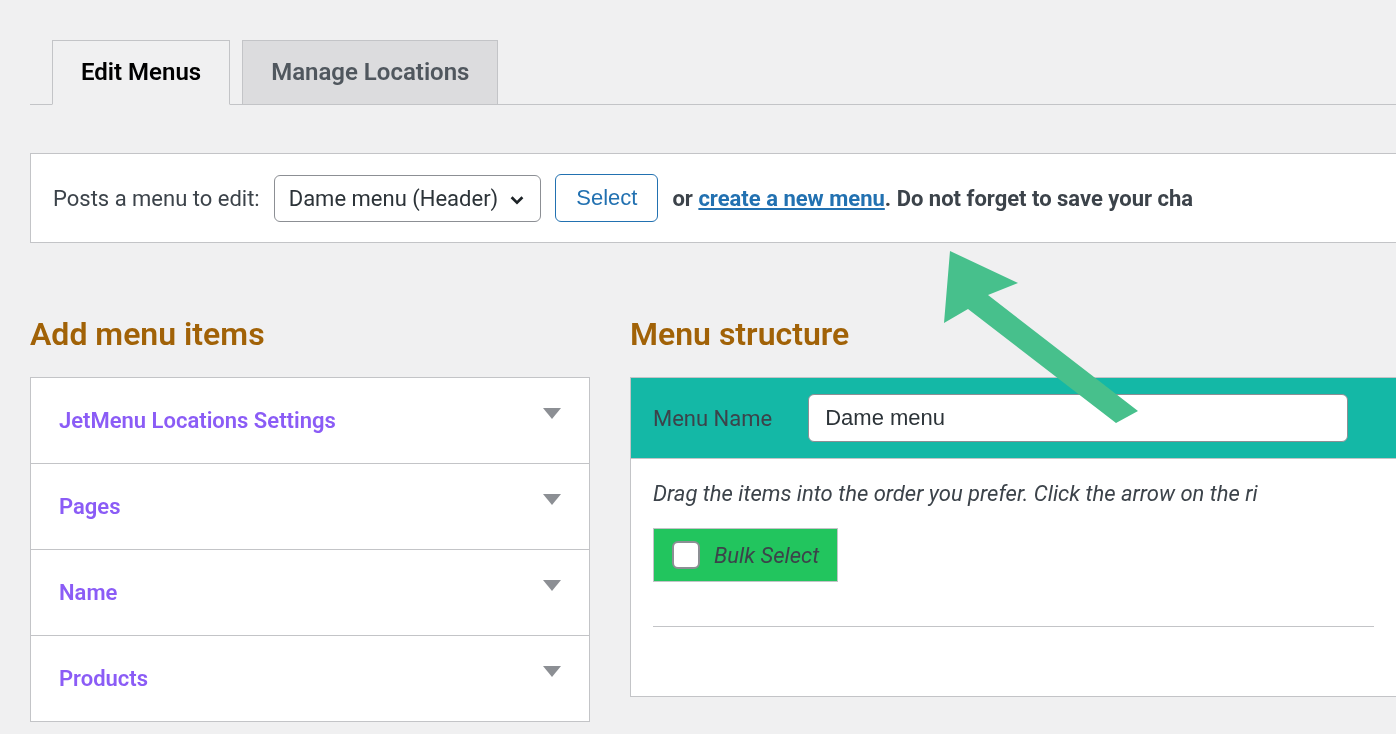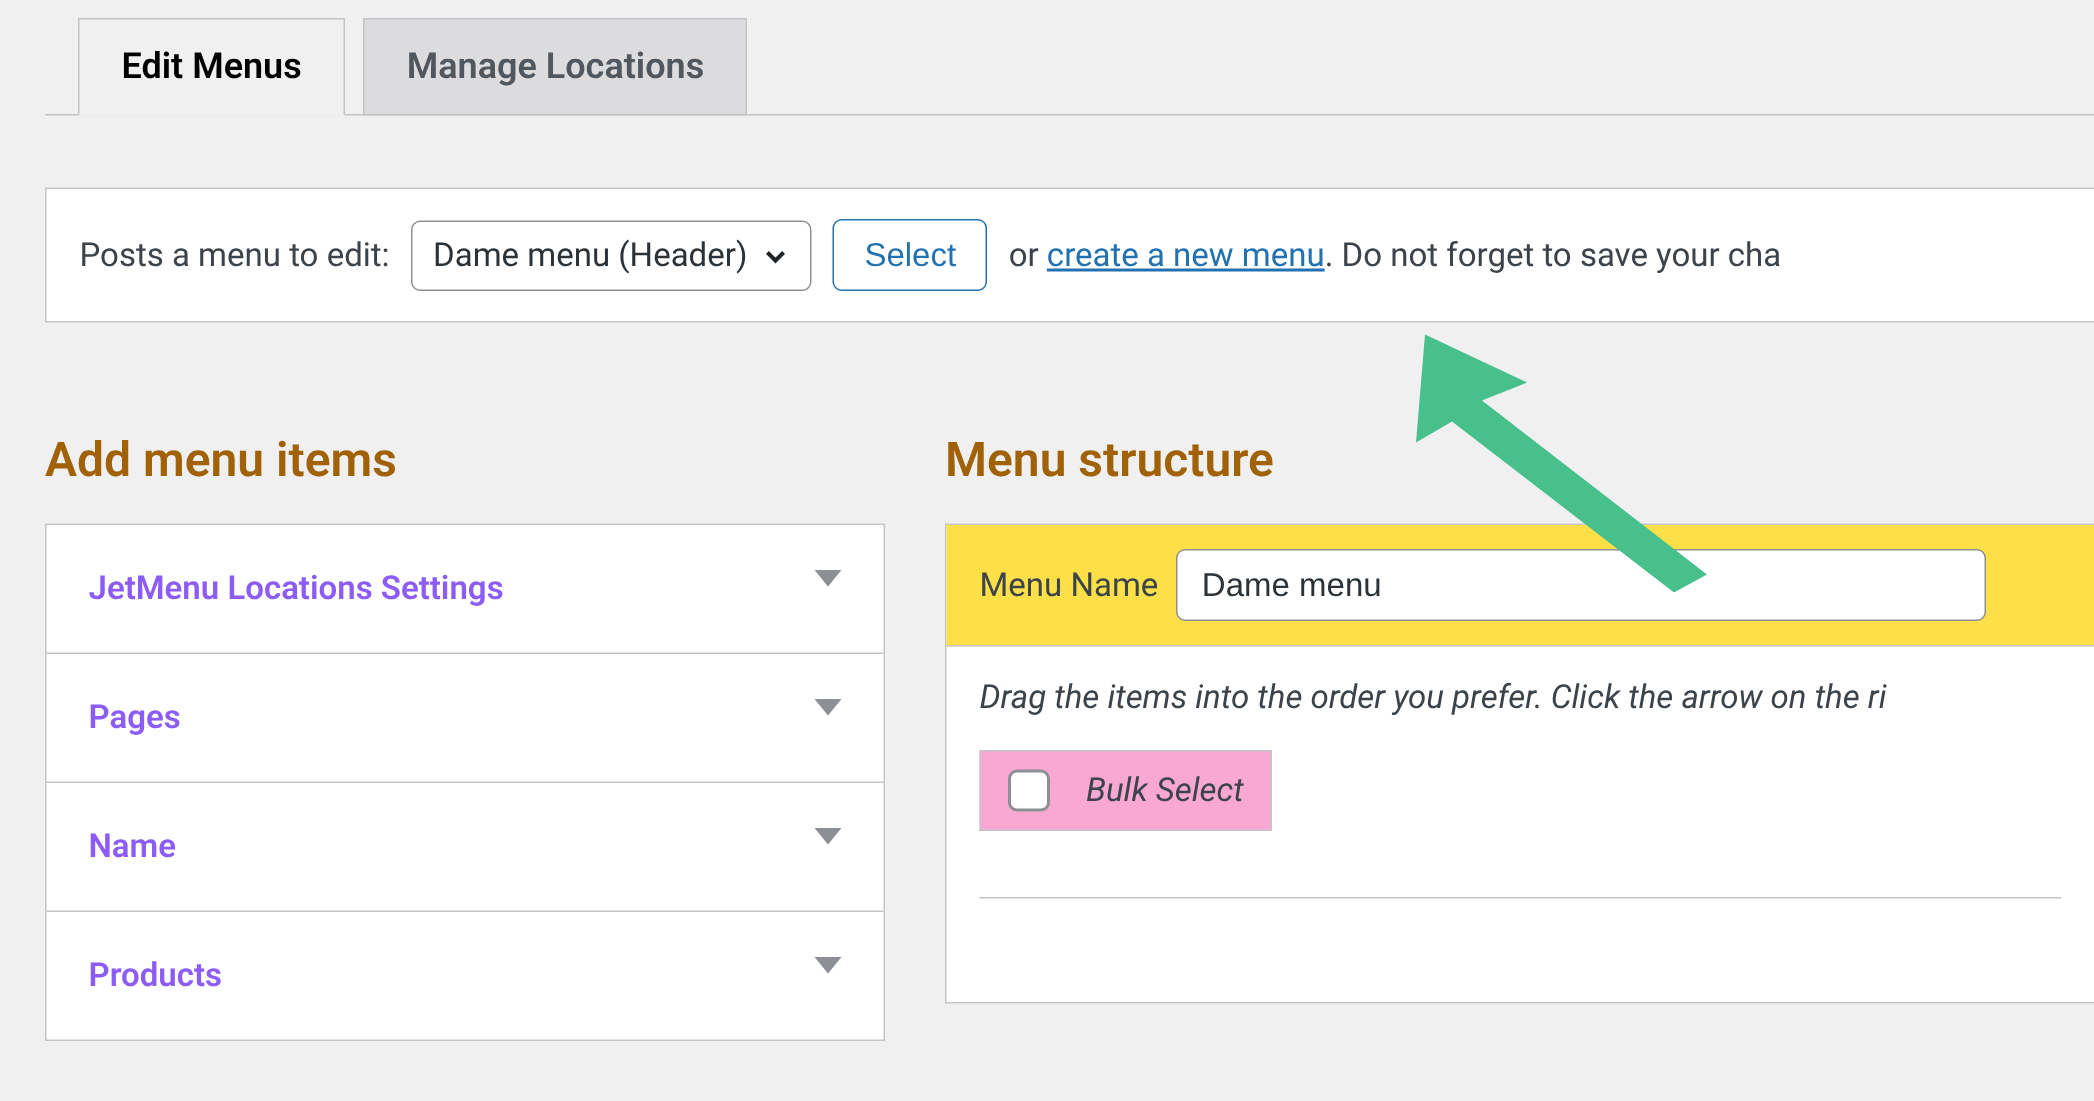--- a/index.html
+++ b/index.html
@@ -5,21 +5,21 @@
     * { box-sizing: border-box; margin: 0; padding: 0; }
     body {
       font-family: -apple-system, BlinkMacSystemFont, "Segoe UI", Roboto, sans-serif;
       background: #f0f0f1;
       color: #1d2327;
       font-size: 20px;
       overflow: hidden;
       width: 1396px;
       height: 734px;
     }
-    .wrapper { padding: 0 30px 0 30px; }
+    .wrapper { padding: 0 30px 0 30px; margin-top: 28px; }
 
     
     .nav-tab-wrapper {
       border-bottom: 1px solid #c3c4c7;
       margin: 0 -30px 0 0;
       padding-left: 10px;
       padding-top: 12px;
       display: flex;
     }
     .nav-tab {
@@ -78,21 +78,21 @@
     .btn {
       border: 1px solid #2271b1;
       color: #2271b1;
       background: #fff;
       border-radius: 6px;
       padding: 10px 20px;
       font-size: 22px;
       cursor: pointer;
     }
     .link { color: #2271b1; text-decoration: underline; cursor: pointer; }
-    .helper-text { color: #3c434a; }
+    .helper-text { color: #3c434a; font-weight: bold; }
 
     
     .columns {
       display: flex;
       gap: 40px;
       margin-top: 72px;
       margin-right: -30px;
     }
     .col-left { flex: 0 0 560px; }
     .col-right { flex: 1; min-width: 0; }
@@ -125,26 +125,26 @@
       border-top: 11px solid #8c8f94;
     }
 
     
     .menu-panel {
       border: 1px solid #c3c4c7;
       background: #fff;
       border-right: none;
     }
     .menu-name-row {
-      background: #fde047;
+      background: #14b8a6;
       border-bottom: 1px solid #c3c4c7;
       padding: 16px 22px;
       display: flex;
       align-items: center;
-      gap: 12px;
+      gap: 36px;
     }
     .menu-name-row label { color: #3c434a; font-size: 22px; }
     .menu-name-input {
       flex: 0 0 540px;
       border: 1px solid #8c8f94;
       border-radius: 6px;
       padding: 10px 16px;
       font-size: 22px;
       color: #2c3338;
       background: #fff;
@@ -153,23 +153,23 @@
       padding: 22px 22px 40px 22px;
       font-size: 22px;
       color: #3c434a;
       white-space: nowrap;
       overflow: hidden;
       font-style: italic;
     }
     .bulk-select {
       display: inline-flex;
       align-items: center;
-      gap: 24px;
-      border: 1px solid #c3c4c7;
-      background: #f9a8d4;
+      gap: 14px;
+      border: 1px solid #c3c4c7;
+      background: #22c55e;
       padding: 12px 18px;
       margin-top: 22px;
       cursor: pointer;
       font-size: 22px;
     }
     .checkbox {
       width: 28px; height: 28px;
       border: 2px solid #8c8f94;
       border-radius: 6px;
       background: #fff;

